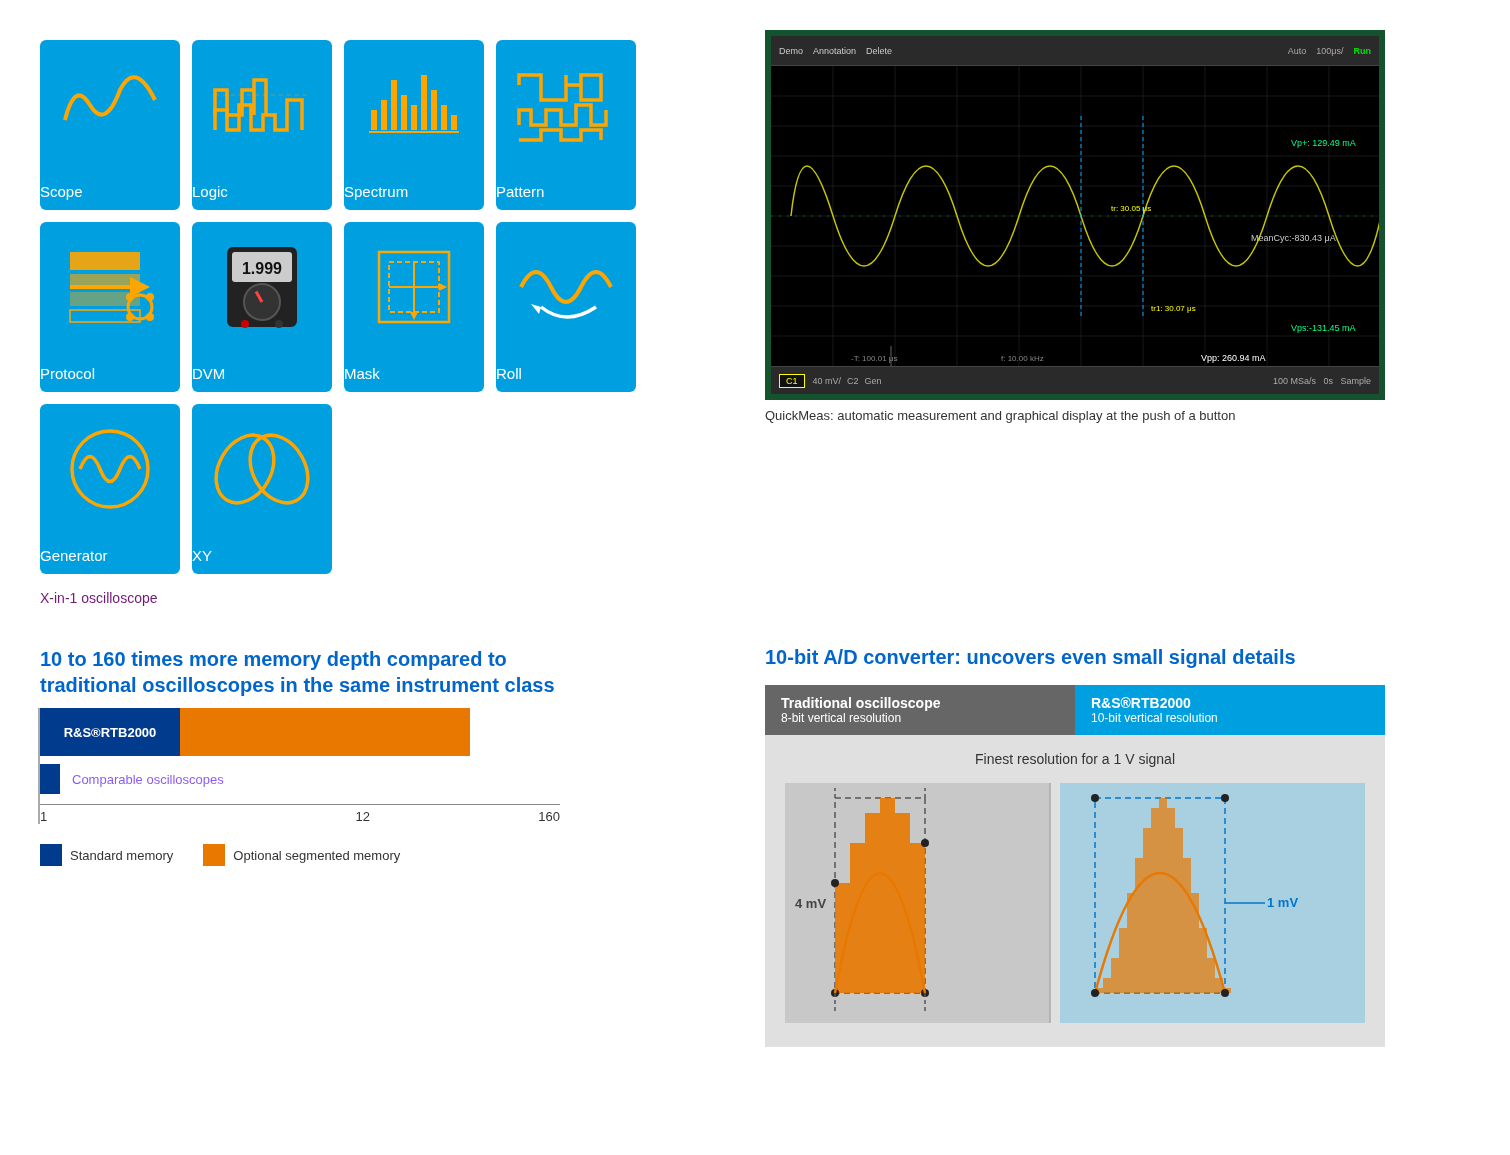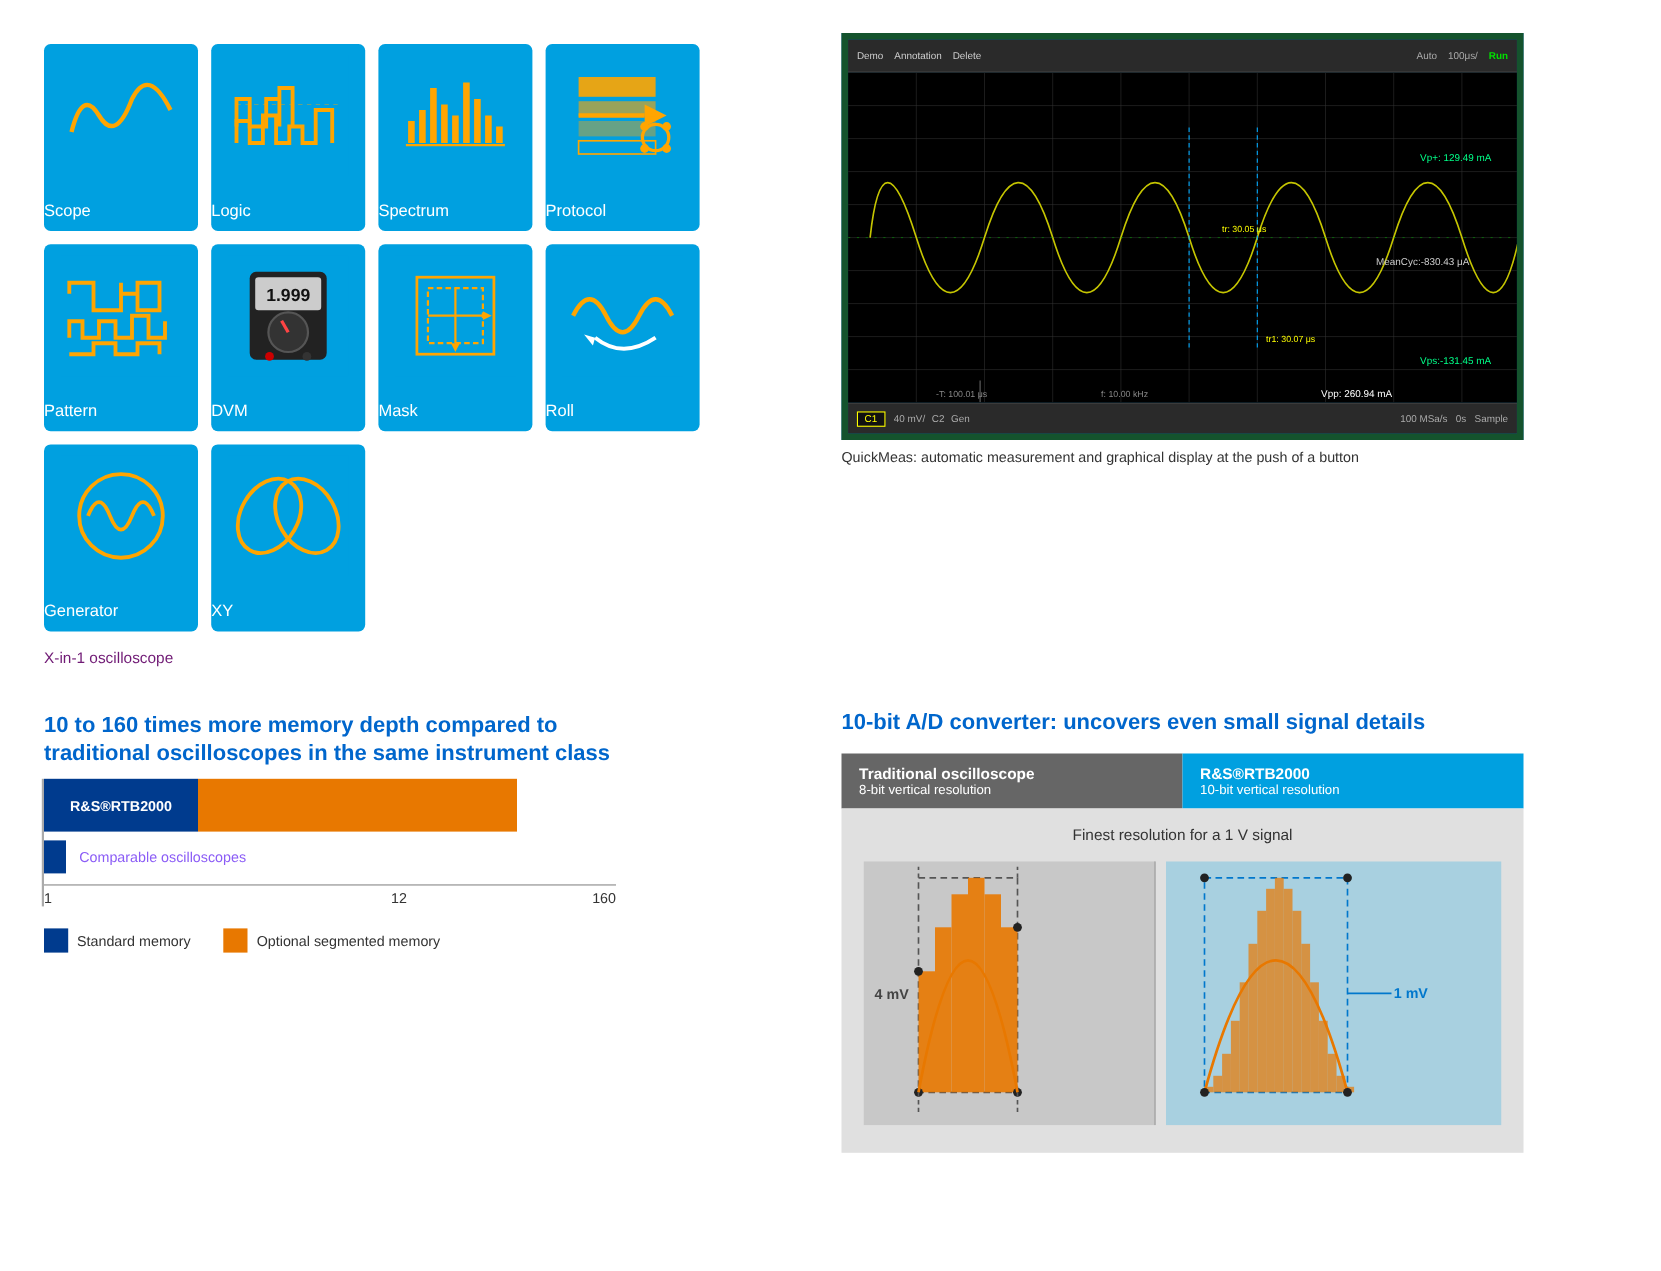--- a/index.html
+++ b/index.html
@@ -285,45 +285,45 @@
           <rect x="82" y="55" width="6" height="25" fill="#ffa500"></rect>
           <rect x="92" y="65" width="6" height="15" fill="#ffa500"></rect>
           <line x1="10" y1="82" x2="100" y2="82" stroke="#ffa500" stroke-width="2"></line>
         </svg>
         <span class="tile-label">Spectrum</span>
       </div>
 
       <div class="instrument-tile">
         <svg width="110" height="110" viewBox="0 0 110 110">
           <rect width="110" height="110" fill="#00a0e0"></rect>
+          <path d="M8,35 L8,25 L30,25 L30,35 L30,25 L30,50 L55,50 L55,25 L55,50 L55,35 L70,35 L70,25 L90,25 L90,35 L90,50 L70,50 L70,35" stroke="#ffa500" stroke-width="3.5" fill="none"></path>
+          <path d="M8,75 L8,60 L20,60 L20,75 L35,75 L35,60 L50,60 L50,75 L65,75 L65,55 L80,55 L80,75 L95,75 L95,60" stroke="#ffa500" stroke-width="3.5" fill="none"></path>
+          <path d="M8,90 L30,90 L30,80 L50,80 L50,90 L70,90 L70,80 L90,80 L90,90" stroke="#ffa500" stroke-width="3.5" fill="none"></path>
+        </svg>
+        <span class="tile-label">Pattern</span>
+      </div>
+
+      <div class="instrument-tile">
+        <svg width="110" height="110" viewBox="0 0 110 110">
+          <rect width="110" height="110" fill="#00a0e0"></rect>
 
           <polygon points="75,45 95,55 75,65" fill="#ffa500"></polygon>
           <line x1="15" y1="55" x2="75" y2="55" stroke="#ffa500" stroke-width="4"></line>
 
           <rect x="15" y="20" width="70" height="18" fill="#ffa500" opacity="0.9"></rect>
           <rect x="15" y="42" width="70" height="14" fill="#ffa500" opacity="0.6"></rect>
           <rect x="15" y="60" width="70" height="14" fill="#ffa500" opacity="0.4"></rect>
           <rect x="15" y="78" width="70" height="12" fill="none" stroke="#ffa500" stroke-width="1.5"></rect>
           <circle cx="85" cy="75" r="12" fill="none" stroke="#ffa500" stroke-width="3"></circle>
           <circle cx="95" cy="85" r="4" fill="#ffa500"></circle>
           <circle cx="95" cy="65" r="4" fill="#ffa500"></circle>
           <circle cx="75" cy="85" r="4" fill="#ffa500"></circle>
           <circle cx="75" cy="65" r="4" fill="#ffa500"></circle>
         </svg>
         <span class="tile-label">Protocol</span>
-      </div>
-
-      <div class="instrument-tile">
-        <svg width="110" height="110" viewBox="0 0 110 110">
-          <rect width="110" height="110" fill="#00a0e0"></rect>
-          <path d="M8,35 L8,25 L30,25 L30,35 L30,25 L30,50 L55,50 L55,25 L55,50 L55,35 L70,35 L70,25 L90,25 L90,35 L90,50 L70,50 L70,35" stroke="#ffa500" stroke-width="3.5" fill="none"></path>
-          <path d="M8,75 L8,60 L20,60 L20,75 L35,75 L35,60 L50,60 L50,75 L65,75 L65,55 L80,55 L80,75 L95,75 L95,60" stroke="#ffa500" stroke-width="3.5" fill="none"></path>
-          <path d="M8,90 L30,90 L30,80 L50,80 L50,90 L70,90 L70,80 L90,80 L90,90" stroke="#ffa500" stroke-width="3.5" fill="none"></path>
-        </svg>
-        <span class="tile-label">Pattern</span>
       </div>
 
       <div class="instrument-tile">
         <svg width="110" height="110" viewBox="0 0 110 110">
           <rect width="110" height="110" fill="#00a0e0"></rect>
 
           <rect x="20" y="15" width="70" height="80" rx="6" fill="#222"></rect>
           <rect x="25" y="20" width="60" height="30" rx="3" fill="#ccc"></rect>
           <text x="55" y="42" text-anchor="middle" font-size="16" font-weight="bold" fill="#111">1.999</text>
 

